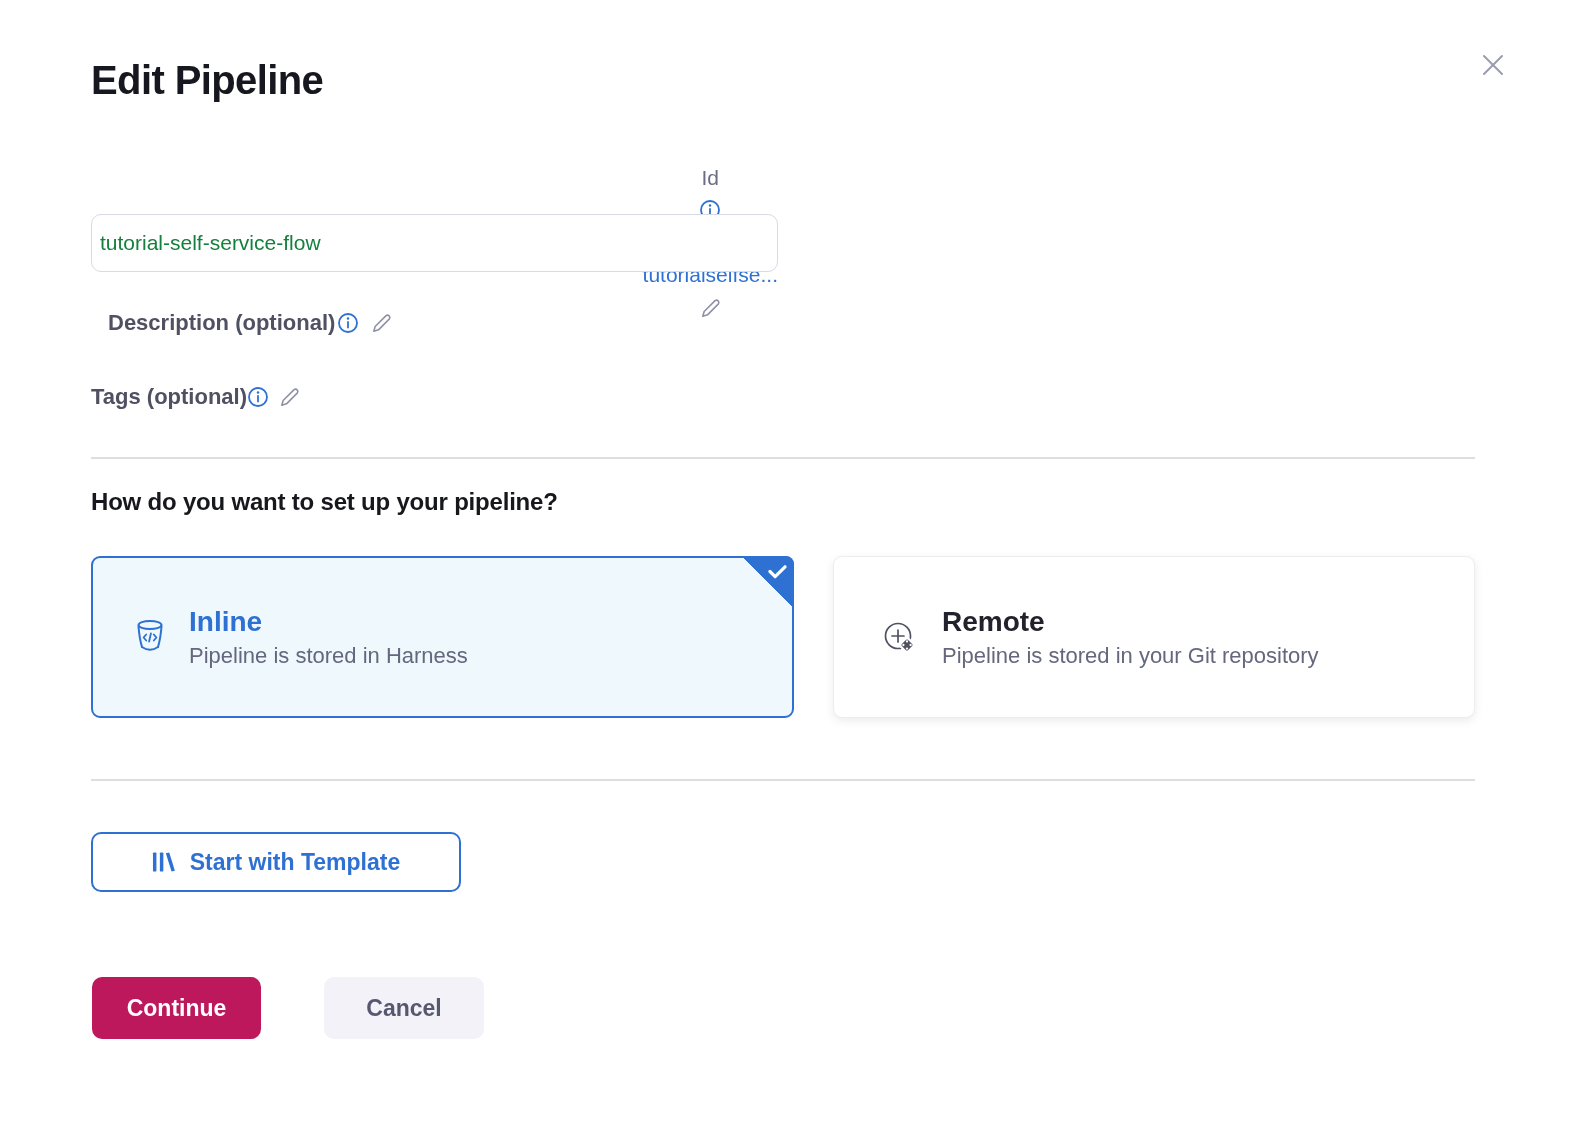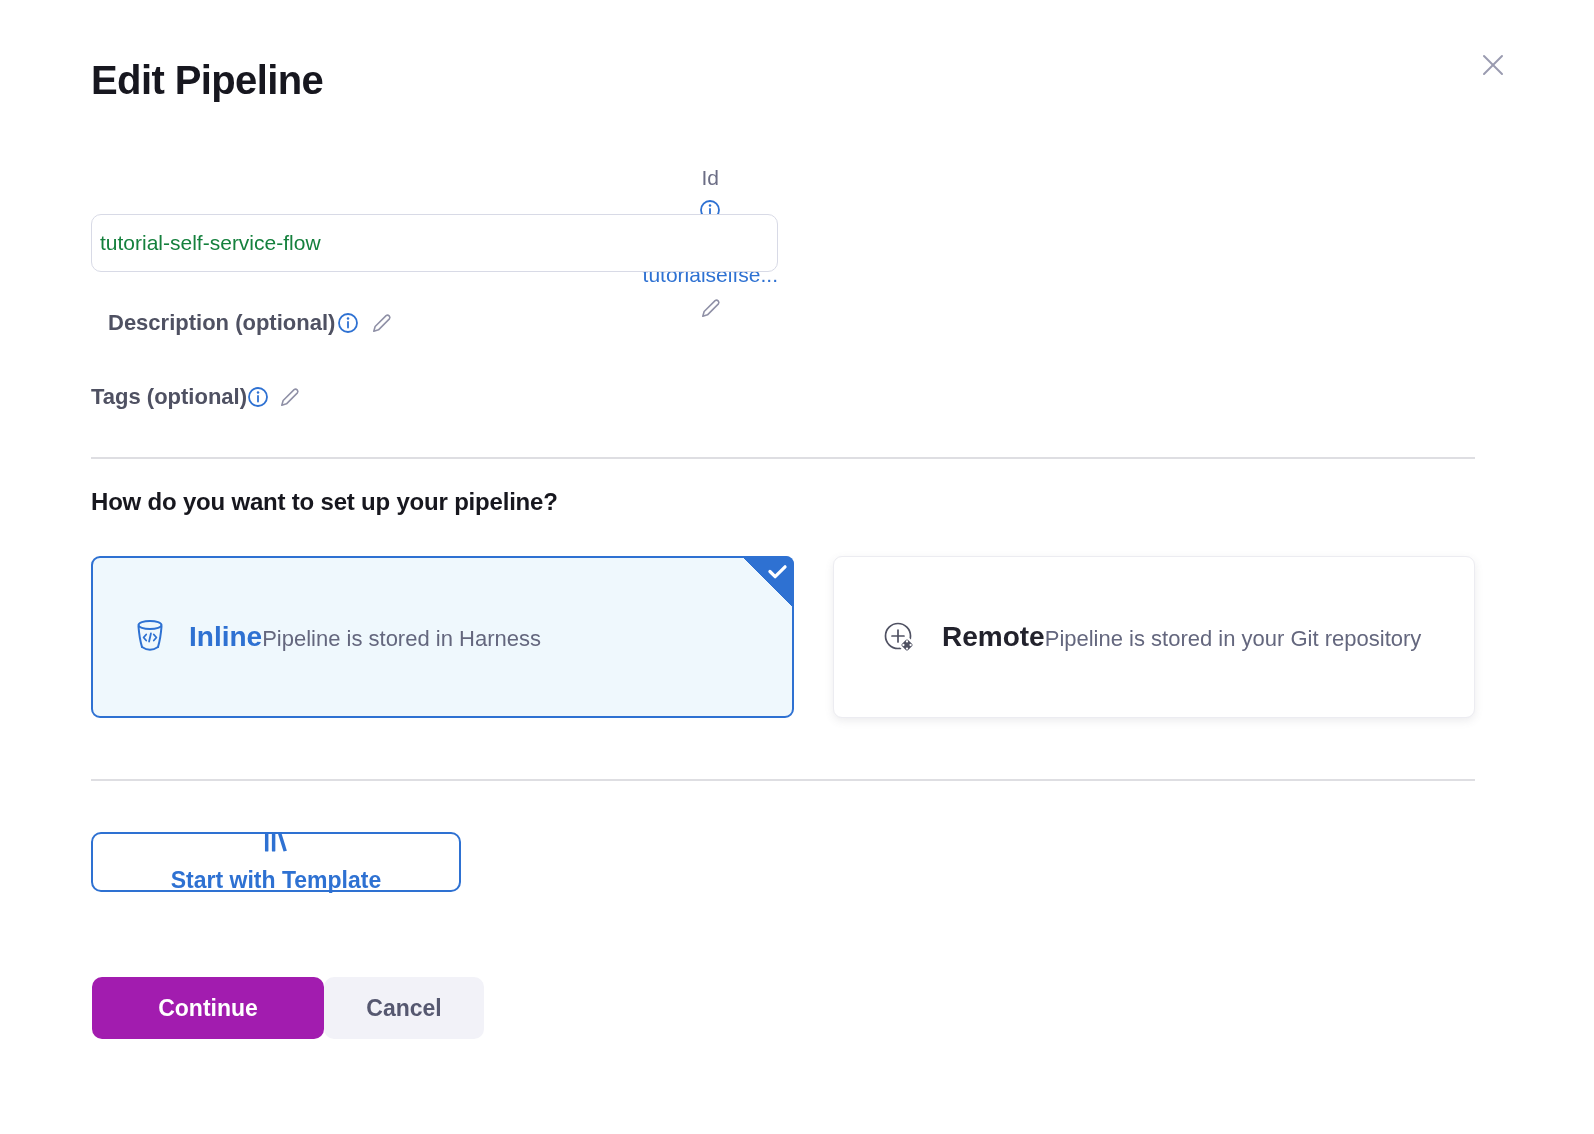--- a/index.html
+++ b/index.html
@@ -28,31 +28,31 @@
   .divider { position:absolute; left:91px; width:1384px; height:2px; background:#dedee2; border:none; }
   .divider-1 { top:457px; }
   .divider-2 { top:779px; }
 
   .setup-question { position:absolute; left:91px; top:488px; font-size:24px; font-weight:700; color:#17171e; letter-spacing:-0.2px; }
 
   .cards { position:absolute; left:91px; top:556px; display:flex; gap:39px; }
   .card { height:162px; border-radius:9px; display:flex; align-items:center; cursor:pointer; }
   .card-inline { width:703px; background:#eff8fd; border:2px solid #2e71d2; padding-left:40px; gap:22px; position:relative; }
   .card-remote { width:642px; background:#ffffff; border:1px solid #ececf1; box-shadow:0 3px 9px rgba(96,97,112,0.12); padding-left:46px; gap:24px; }
-  .card-text { display:flex; flex-direction:row; }
+  .card-text { display:flex; flex-direction:column; }
   .card-title-inline { font-size:28px; font-weight:700; color:#2e71d2; }
   .card-title-remote { font-size:28px; font-weight:700; color:#22222c; }
   .card-sub { font-size:22px; color:#64677e; margin-top:5px; }
 
   .corner-badge { position:absolute; top:-2px; right:-2px; width:52px; height:52px; overflow:hidden; border-top-right-radius:8px; background:linear-gradient(to bottom left, #2e71d2 50%, transparent 50.4%); }
   .corner-badge svg { position:absolute; top:7px; right:6px; }
 
-  .template-btn { position:absolute; left:91px; top:832px; width:370px; height:60px; background:#ffffff; border:2px solid #2e71d2; border-radius:10px; color:#2e71d2; font-size:23px; font-weight:700; font-family:"Liberation Sans", sans-serif; display:flex; align-items:center; justify-content:center; gap:13px; cursor:pointer;flex-direction:column; }
-
-  .continue-btn { position:absolute; left:92px; top:977px; width:232px; height:62px; background:#a21caf; color:#ffffff; border:none; border-radius:10px; font-size:23px; font-weight:700; font-family:"Liberation Sans", sans-serif; cursor:pointer; }
+  .template-btn { position:absolute; left:91px; top:832px; width:370px; height:60px; background:#ffffff; border:2px solid #2e71d2; border-radius:10px; color:#2e71d2; font-size:23px; font-weight:700; font-family:"Liberation Sans", sans-serif; display:flex; align-items:center; justify-content:center; gap:13px; cursor:pointer; }
+
+  .continue-btn { position:absolute; left:92px; top:977px; width:169px; height:62px; background:#be185d; color:#ffffff; border:none; border-radius:10px; font-size:23px; font-weight:700; font-family:"Liberation Sans", sans-serif; cursor:pointer; }
   .cancel-btn { position:absolute; left:324px; top:977px; width:160px; height:62px; background:#f2f2f8; color:#565870; border:none; border-radius:10px; font-size:23px; font-weight:700; font-family:"Liberation Sans", sans-serif; cursor:pointer; }
 
   .icon { display:inline-flex; align-items:center; justify-content:center; }
 </style>
 </head>
 <body>
 
 <div class="screen">
 
   <h1 class="dialog-title">Edit Pipeline</h1>

